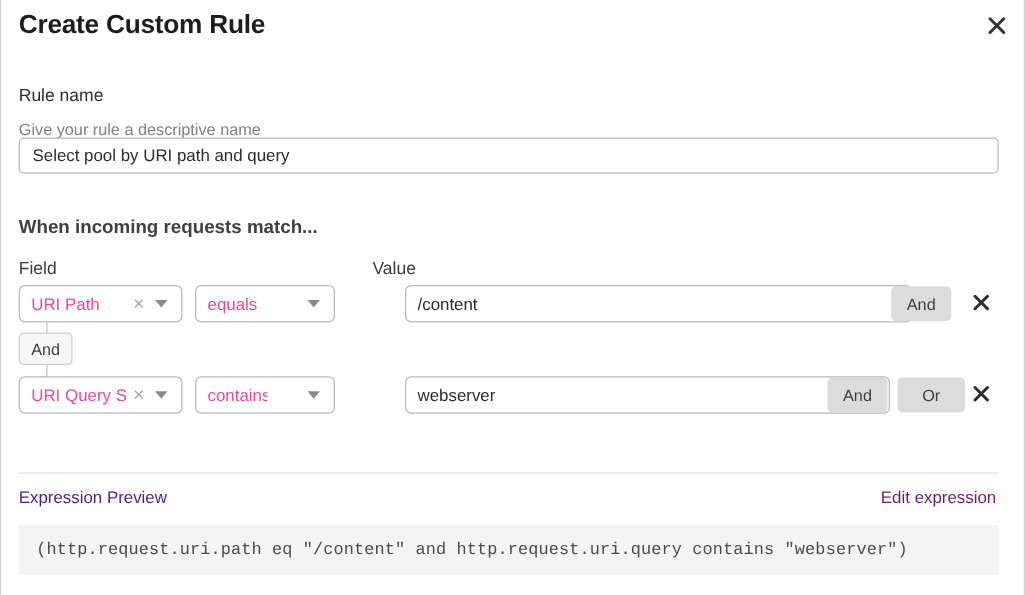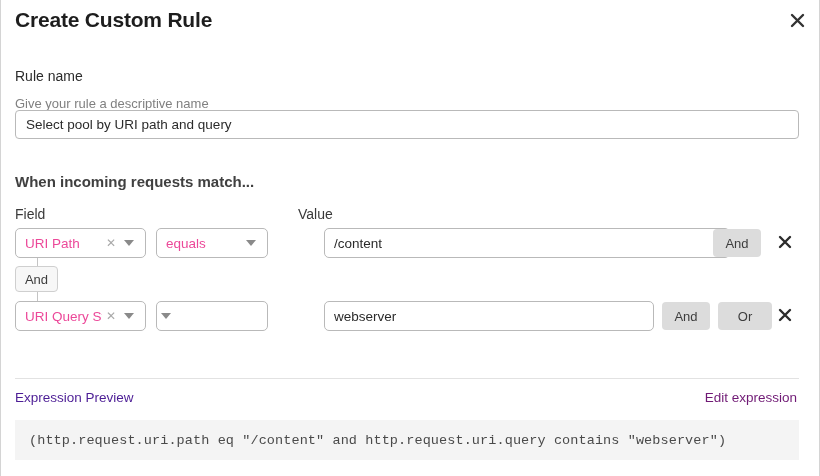--- a/index.html
+++ b/index.html
@@ -165,21 +165,21 @@
     border-radius: 5px;
     background: #ffffff;
     font-family: "Liberation Sans", sans-serif;
     font-size: 13.5px;
     color: #2b2b2b;
     padding: 0 9px;
     outline: none;
     margin-left: 26px;
   }
   .value-wide   { width: 406px; }
-  .value-narrow { width: 330px; }
+  .value-narrow { width: 388px; }
 
   .logic-btn {
     position: absolute;
     box-sizing: border-box;
     height: 28px;
     top: 1px;
     background: #dcdcdc;
     border: none;
     border-radius: 4px;
     font-family: "Liberation Sans", sans-serif;
@@ -340,20 +340,21 @@
   <div class="connector-line-bottom"></div>
 
   <div class="cond-row row-2">
     <div class="select-box select-field">
       <span class="select-text">URI Query St...</span>
       <span class="clear-x">✕</span>
       <span class="caret"></span>
     </div>
 
     <div class="select-box select-operator">
+      <span class="select-text">contains</span>
       <span class="caret"></span>
     </div>
 
     <input class="value-input value-narrow" type="text" value="webserver" style="">
 
     <button class="logic-btn r2-and">And</button>
     <button class="logic-btn r2-or">Or</button>
 
     <button class="remove-btn">
       <span>

